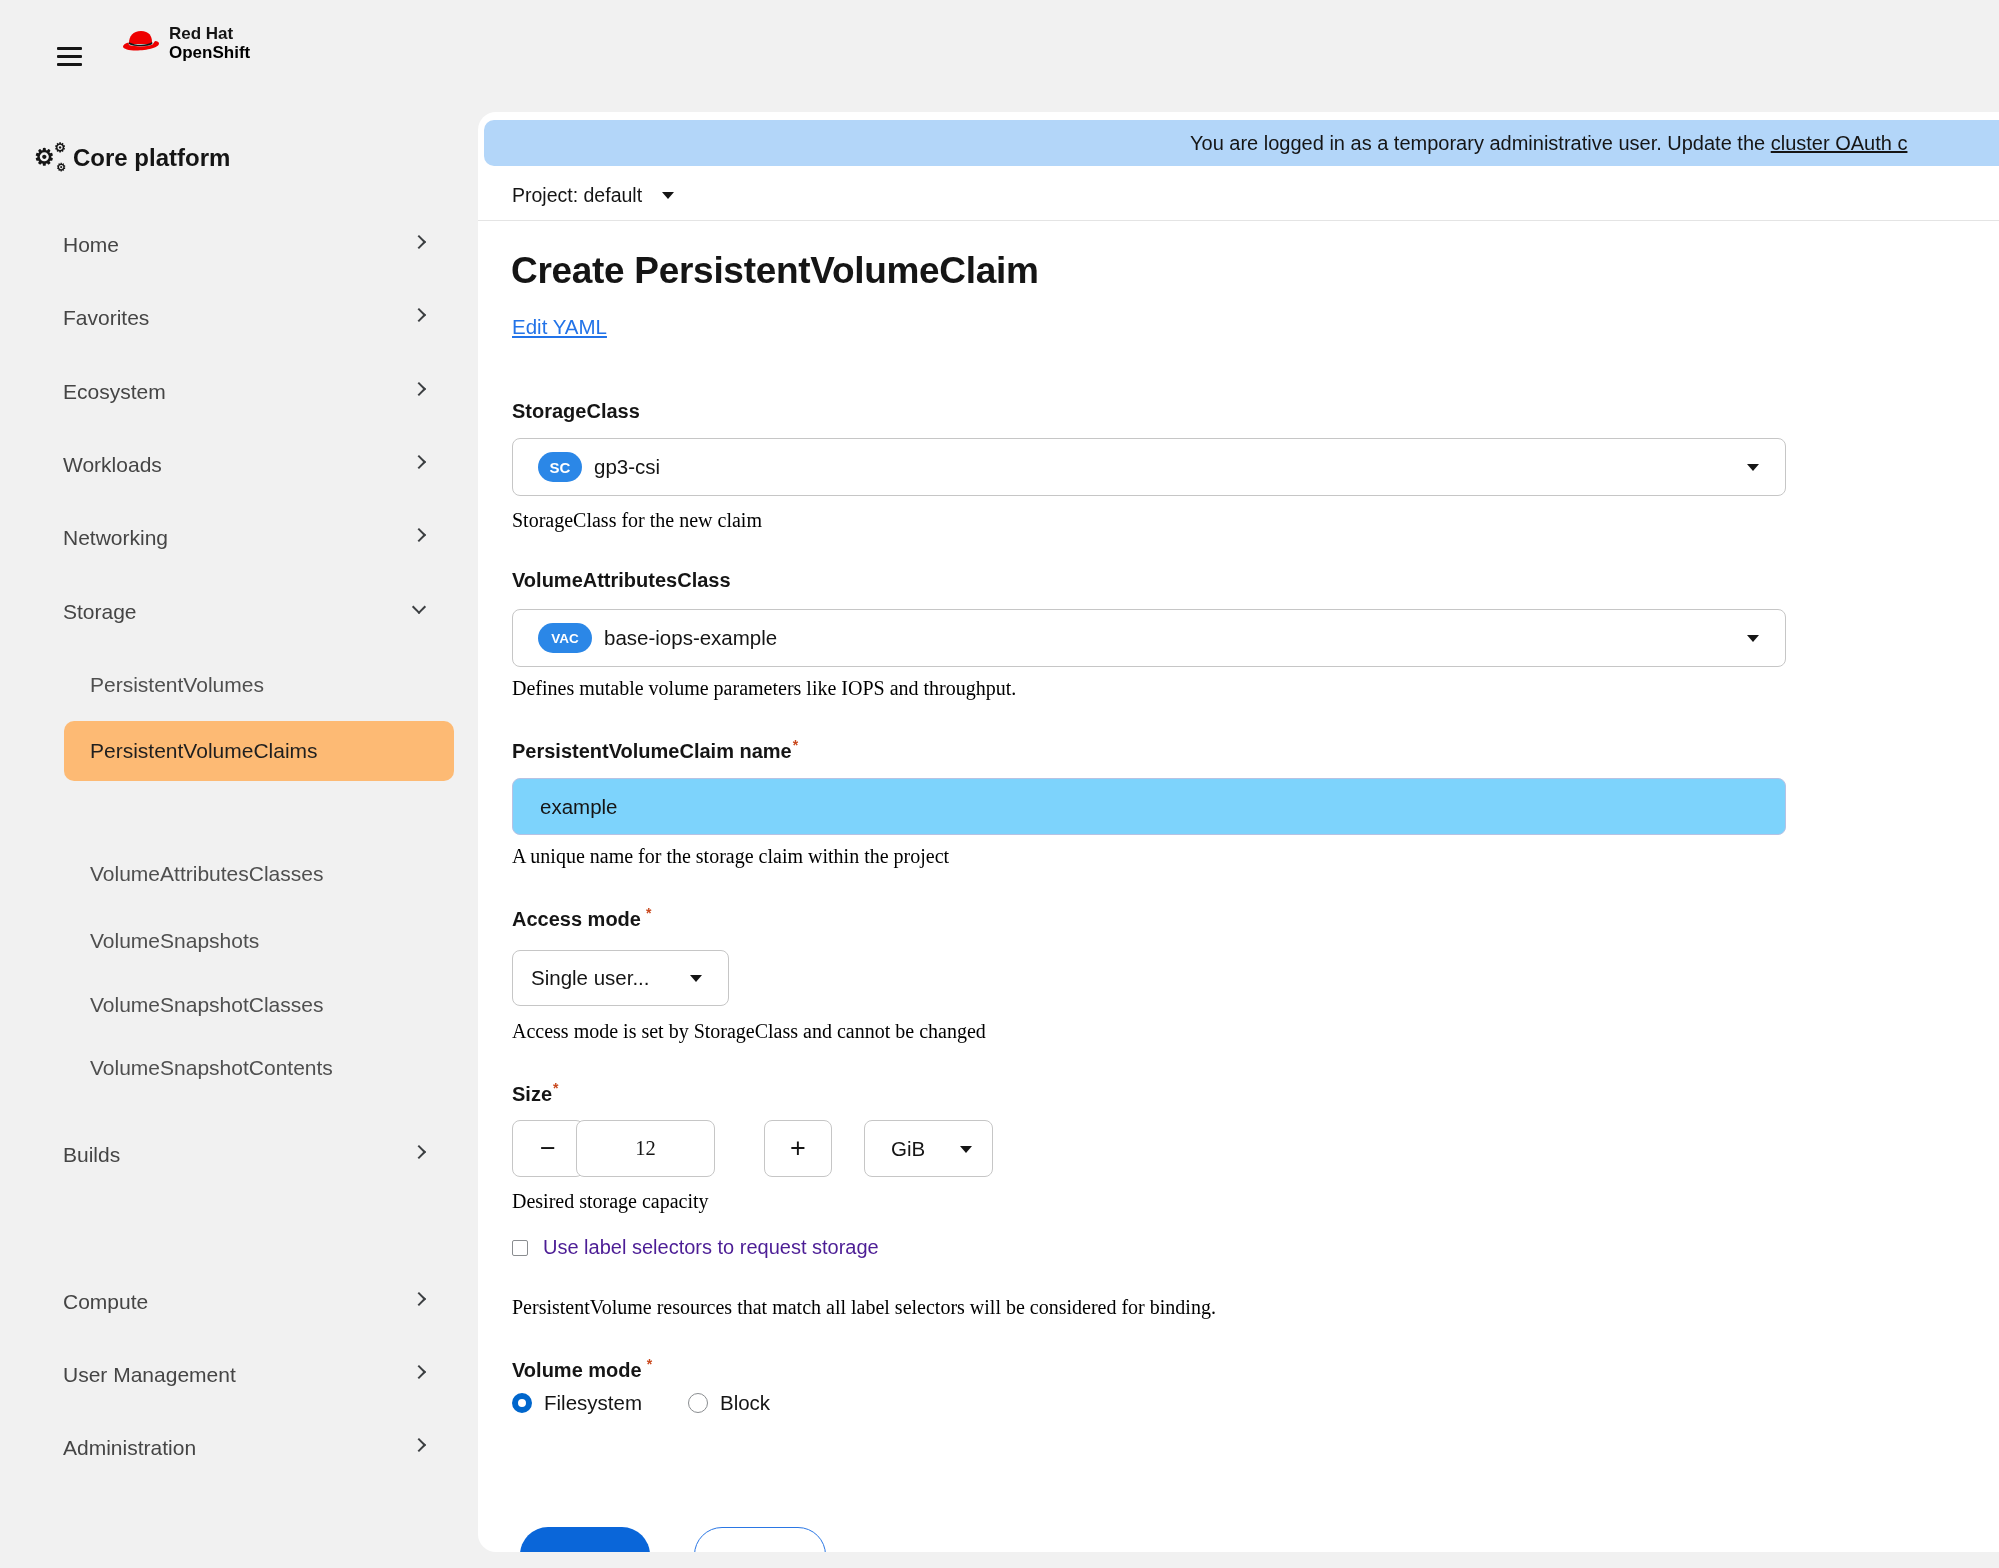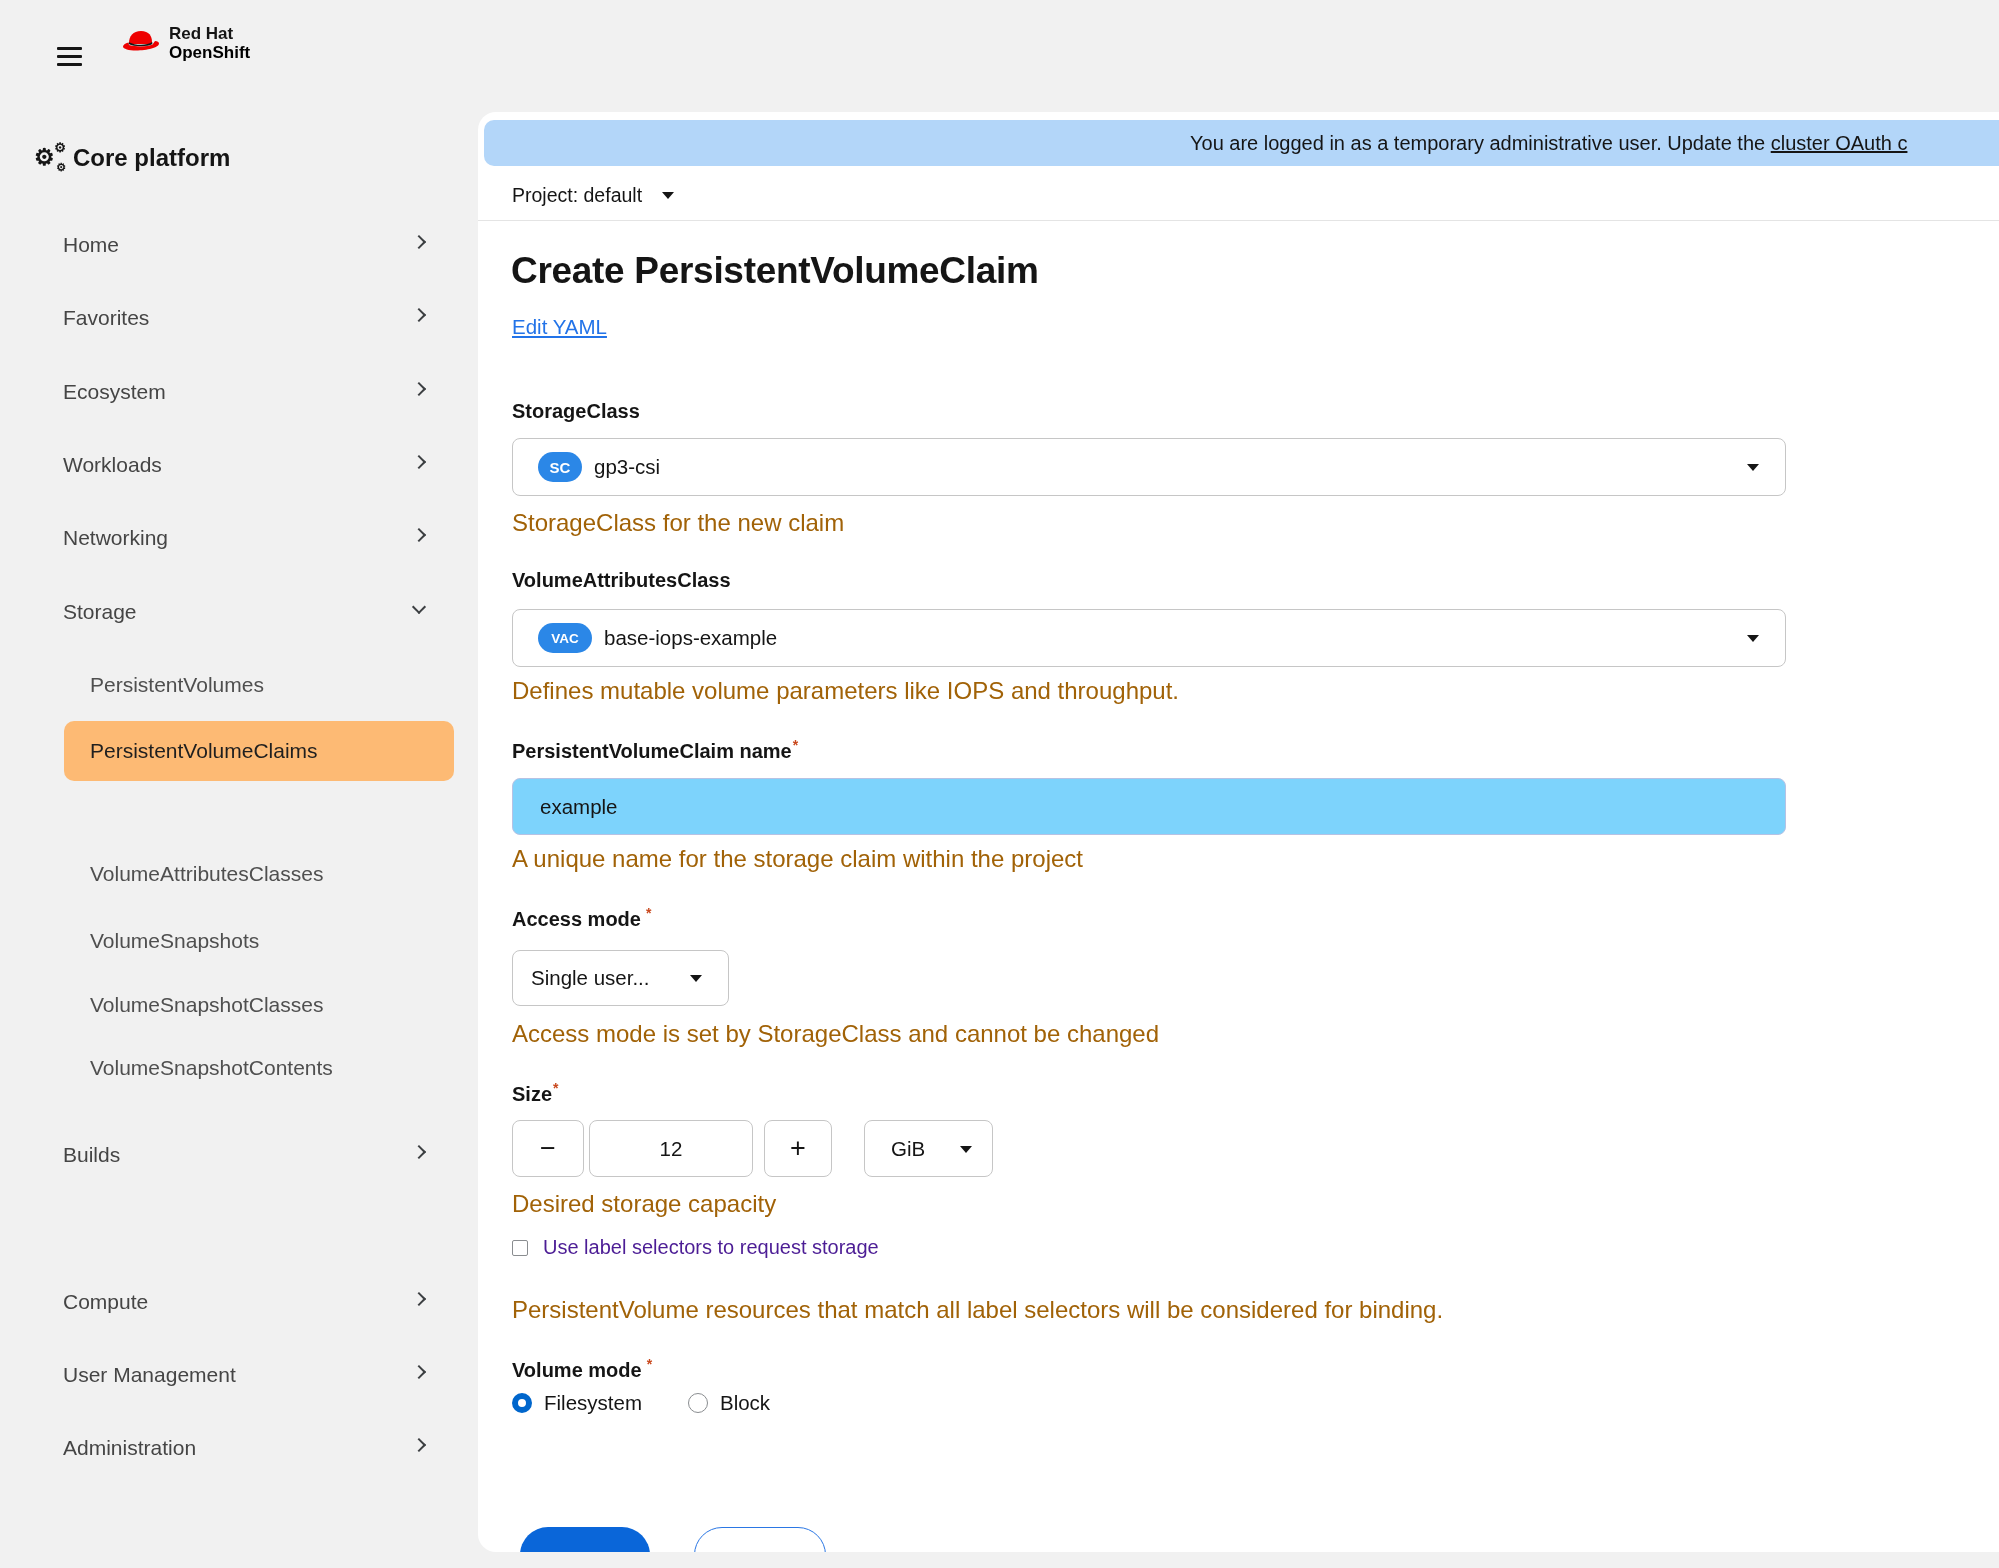--- a/index.html
+++ b/index.html
@@ -50,21 +50,21 @@
   .caret-down { width:0; height:0; border-left:6px solid transparent; border-right:6px solid transparent;
                 border-top:7px solid #151515; }
   .divider { position:absolute; left:0; right:0; top:108px; height:1px; background:#e4e4e4; }
   .page-title { position:absolute; left:33px; top:138px; font-size:37px; font-weight:700;
                 letter-spacing:-0.3px; color:#151515; }
   .link { position:absolute; left:34px; top:203px; font-size:20.5px; color:#2273e8;
           text-decoration:underline; cursor:pointer; }
   .f-label { position:absolute; left:34px; font-size:20px; font-weight:700; color:#151515; }
   .f-label sup { color:#c9481d; font-size:14px; font-weight:700; margin-left:5px; }
   .f-label sup.tight { margin-left:1px; }
-  .helper { position:absolute; left:34px; font-size:24px; color:#a16207; }
+  .helper { position:absolute; left:34px; font-size:20px; color:#000000;font-family:Liberation Serif, serif; }
   .select { position:absolute; background:#fff; border:1px solid #c6c6c6; border-radius:8px;
             display:flex; align-items:center; cursor:pointer; }
   .select .caret { position:absolute; right:26px; top:50%; margin-top:-3px;
                    width:0; height:0; border-left:6px solid transparent; border-right:6px solid transparent;
                    border-top:7px solid #151515; }
   .badge { display:inline-flex; align-items:center; justify-content:center; height:30px;
            border-radius:15px; background:#2b87e7; color:#fff; font-weight:700; margin:0 12px 0 25px; }
   .badge.sc { width:44px; font-size:15px; }
   .badge.vac { width:54px; font-size:13.5px; }
   .sel-value { font-size:20.5px; color:#151515; }
@@ -235,21 +235,21 @@
     <span class="caret"></span>
   </div>
   <div class="helper" style="top:908px">Access mode is set by StorageClass and cannot be changed</div>
 
   <div class="f-label" style="top:968px">
     <span>Size</span><sup class="tight">*</sup>
   </div>
   <div class="stepper-btn" style="left:34px; top:1008px; width:72px">
     <span>−</span>
   </div>
-  <input class="num-input" style="left: 111px; top: 1008px; width: 164px;" value="12">
+  <input class="num-input" style="left: 98px; top: 1008px; width: 139px; font-family: Liberation Serif, serif;" value="12">
   <div class="stepper-btn" style="left:286px; top:1008px; width:68px">
     <span>+</span>
   </div>
   <div class="select" style="left:386px; top:1008px; width:129px; height:57px">
     <span class="sel-value" style="margin-left:26px">GiB</span>
     <span class="caret" style="right:20px"></span>
   </div>
   <div class="helper" style="top:1078px">Desired storage capacity</div>
 
   <div class="checkbox-row" style="top:1124px">

